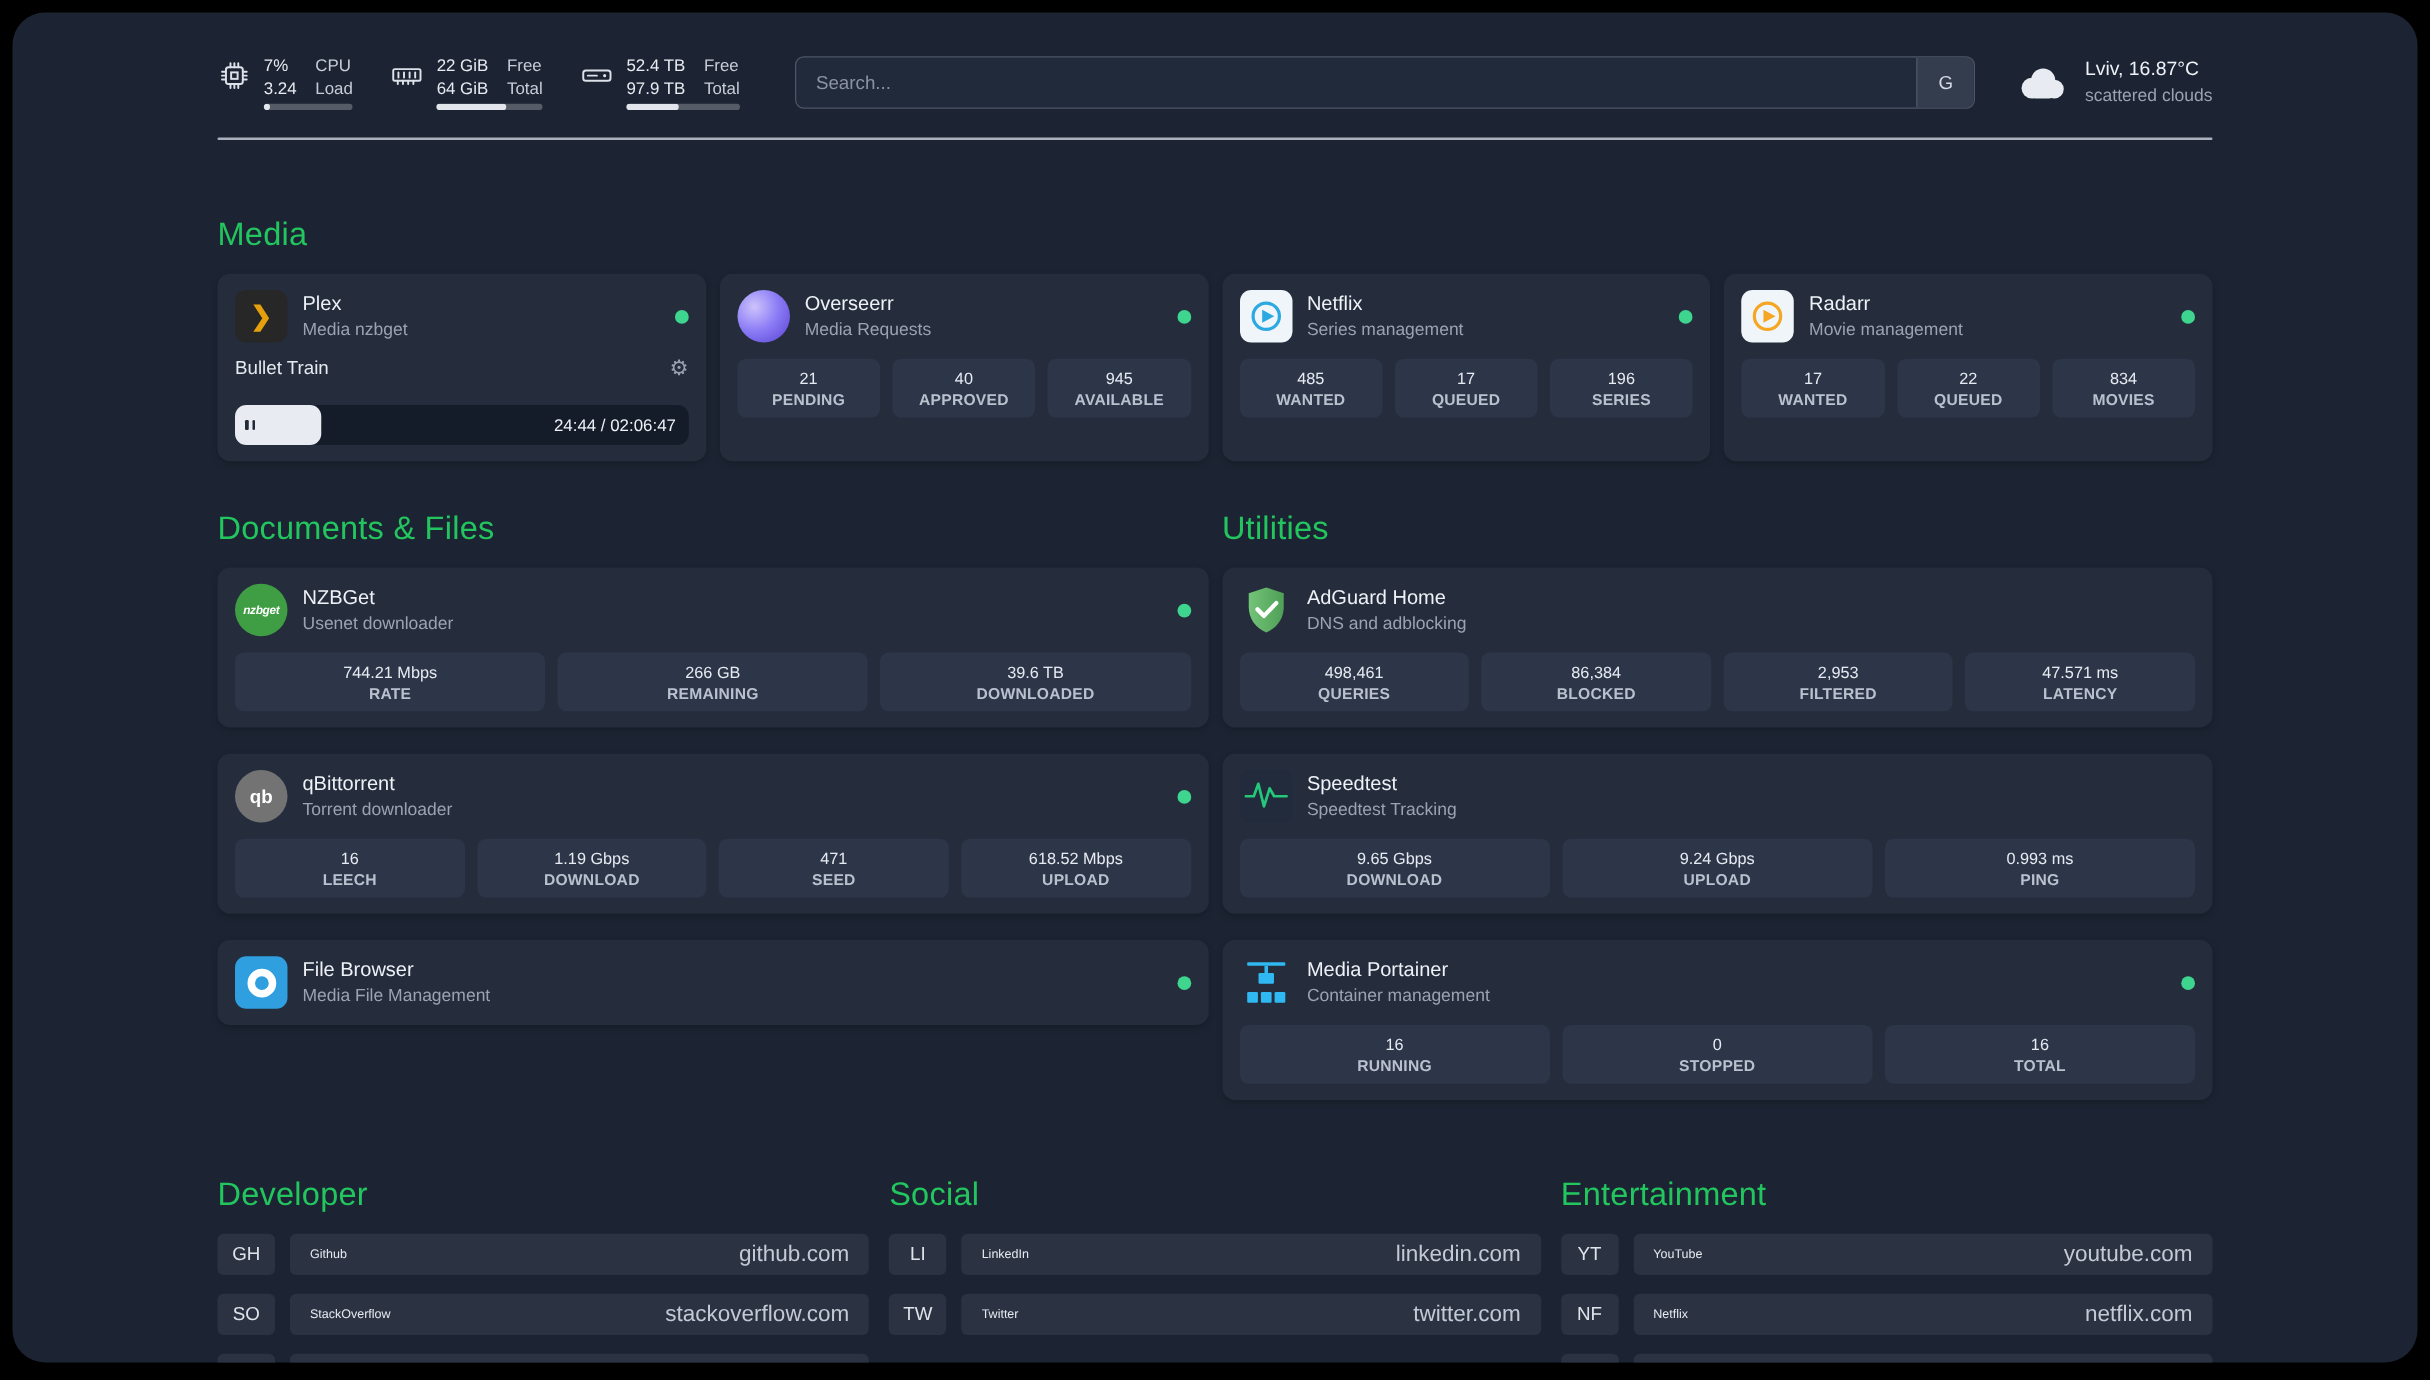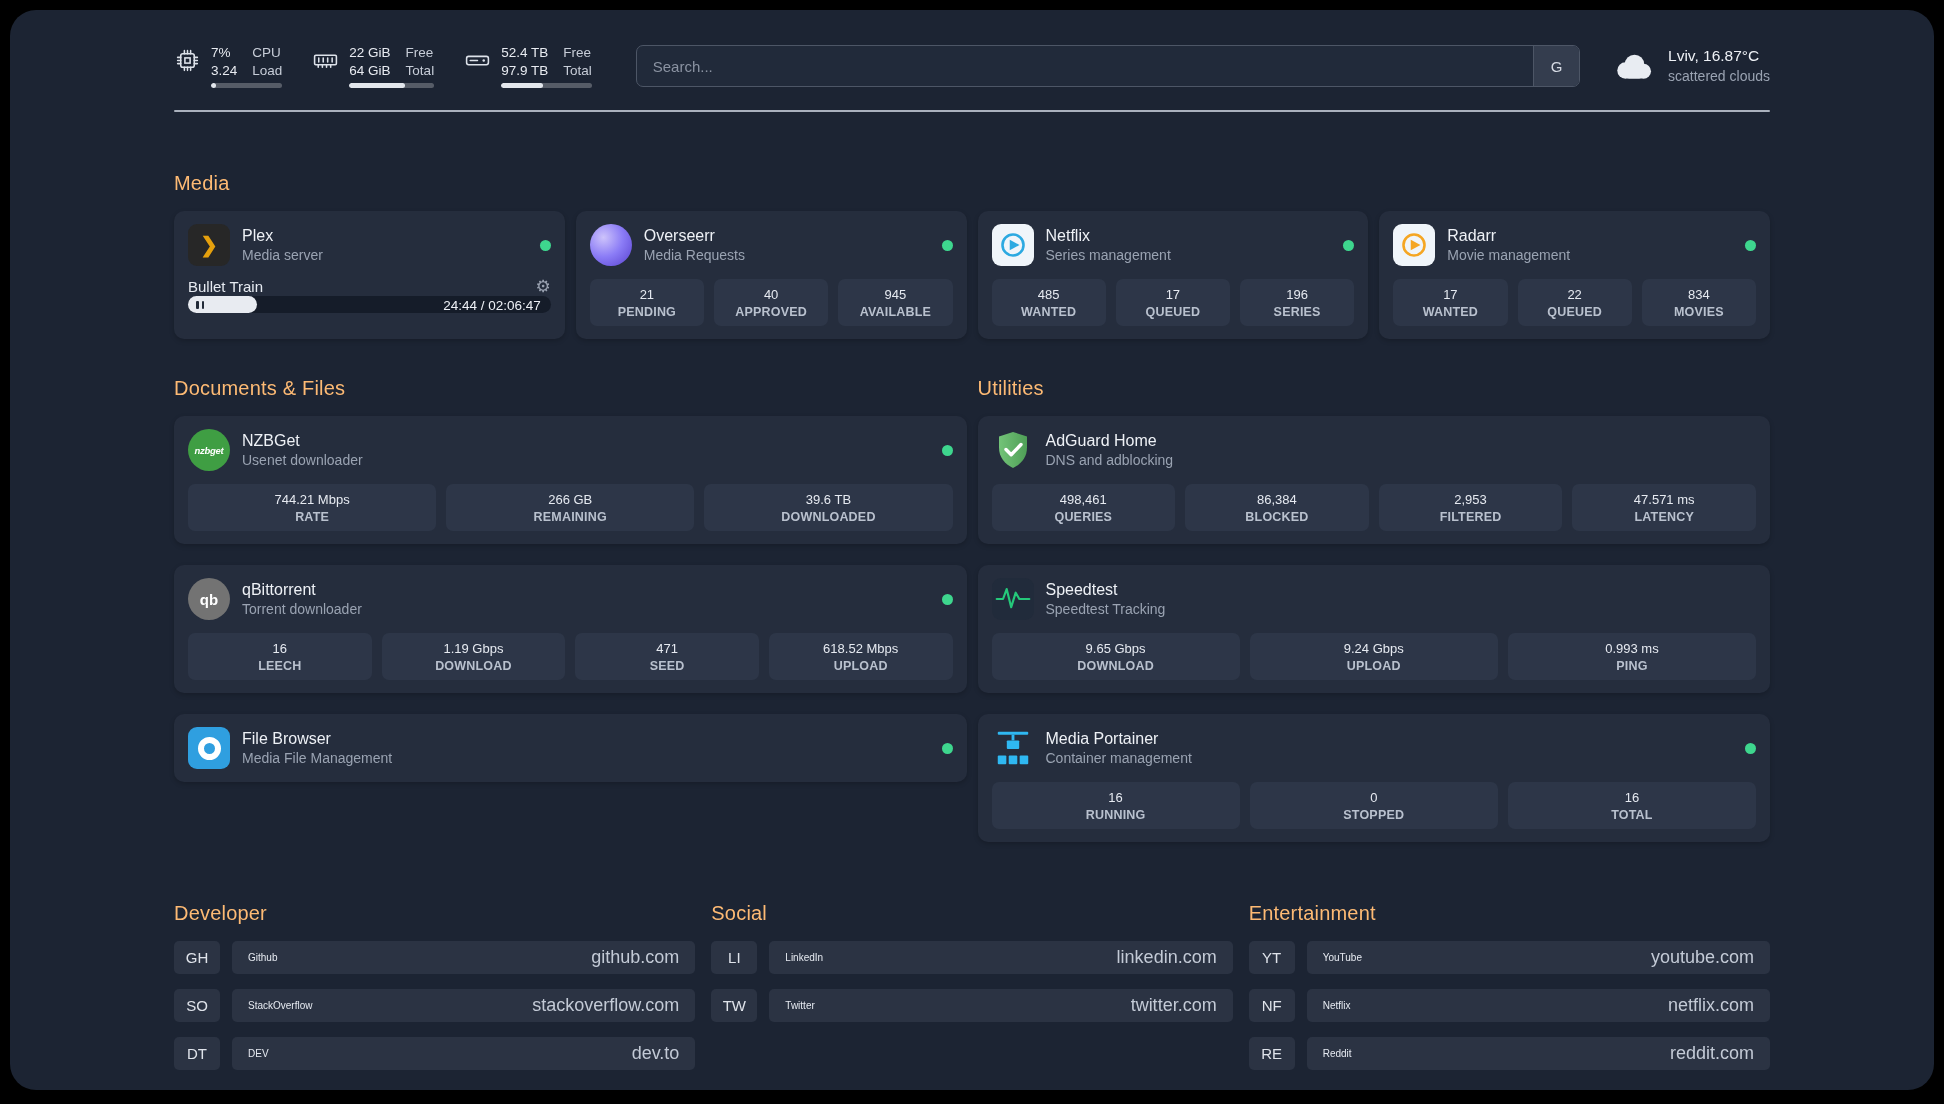--- a/index.html
+++ b/index.html
@@ -25,21 +25,21 @@
 
   .weather { display:flex; align-items:center; gap:12px; }
   .weather svg { width:46px; height:36px; }
   .weather-text { display:flex; flex-direction:column; line-height:1.35; }
   .weather-loc { color:#eef1f6; font-size:15.5px; }
   .weather-cond { color:#9aa3b2; font-size:14px; }
 
   .divider { margin-top:22px; height:2px; background:#c3cad6; opacity:.85; border-radius:1px; }
 
   
-  .section-title { font-size:20px; color:#fdba74; font-weight:500; letter-spacing:.2px; margin-bottom:16px; }
+  .section-title { font-size:26px; color:#22c55e; font-weight:500; letter-spacing:.2px; margin-bottom:16px; }
   .section-media { margin-top:60px; }
   .media-grid { display:grid; grid-template-columns:repeat(4,1fr); gap:11px; }
   .two-col { margin-top:38px; display:grid; grid-template-columns:1fr 1fr; gap:11px; }
   .col-stack { display:flex; flex-direction:column; gap:21px; }
 
   .card { background:#252d3d; border-radius:10px; padding:13px 14px; box-shadow:0 2px 5px rgba(0,0,0,.2); }
   .card-header { display:flex; align-items:center; gap:12px; }
   .app-icon { width:42px; height:42px; border-radius:9px; display:flex; align-items:center; justify-content:center; flex:none; overflow:hidden; }
   .titles { display:flex; flex-direction:column; line-height:1.3; min-width:0; }
   .app-name { color:#eef1f6; font-size:16px; font-weight:500; white-space:nowrap; }
@@ -49,21 +49,21 @@
   .stats { display:flex; gap:10px; margin-top:13px; }
   .stat { flex:1; background:#2d3648; border-radius:7px; padding:8px 4px 7px; text-align:center; min-width:0; }
   .stat-value { display:block; color:#e6eaf1; font-size:13px; white-space:nowrap; }
   .stat-label { display:block; color:#b9c1ce; font-size:12.5px; font-weight:700; margin-top:3px; letter-spacing:.2px; white-space:nowrap; }
 
   
   .player { margin-top:12px;text-align:center; }
   .player-row1 { display:flex; align-items:center; }
   .player-title { color:#e6eaf1; font-size:15px; }
   .gear { margin-left:auto; color:#99a1b0; font-size:17px; cursor:pointer; line-height:1; }
-  .pbar { position:relative; margin-top:1px; height:17px; background:#151c29; border-radius:9px; }
+  .pbar { position:relative; margin-top:21px; height:32px; background:#151c29; border-radius:9px; }
   .pfill { position:absolute; left:0; top:0; bottom:0; background:#e8ebf1; border-radius:9px; display:flex; align-items:center; padding-left:8px; gap:3px; }
   .pfill i { display:block; width:2.5px; height:8px; background:#222a38; border-radius:1px; }
   .ptime { position:absolute; right:10px; top:50%; transform:translateY(-50%); color:#eef1f6; font-size:13.5px; white-space:nowrap; }
 
   
   .icon-plex { background:#272727; }
   .icon-plex span { color:#e5a00d; font-size:21px; font-weight:700; }
   .icon-overseerr { border-radius:50%; background:radial-gradient(circle at 32% 32%, #cdc3fb 0%, #8b7cf6 48%, #5740cf 100%); }
   .icon-sonarr, .icon-radarr { background:#f0f5fa; }
   .icon-nzbget { border-radius:50%; background:#3f9e43; }
@@ -187,21 +187,21 @@
     <div class="section-title">Media</div>
     <div class="media-grid">
 
       <div class="card">
         <div class="card-header">
           <div class="app-icon icon-plex">
                 <span>❯</span>
               </div>
           <div class="titles">
             <span class="app-name">Plex</span>
-            <span class="app-sub">Media server</span>
+            <span class="app-sub">Media nzbget</span>
           </div>
           <div class="dot"></div>
         </div>
         <div class="player">
           <div class="player-row1">
             <span class="player-title">Bullet Train</span>
             <span class="gear">⚙</span>
           </div>
           <div class="pbar">
             <div class="pfill" style="width: 19%;">

